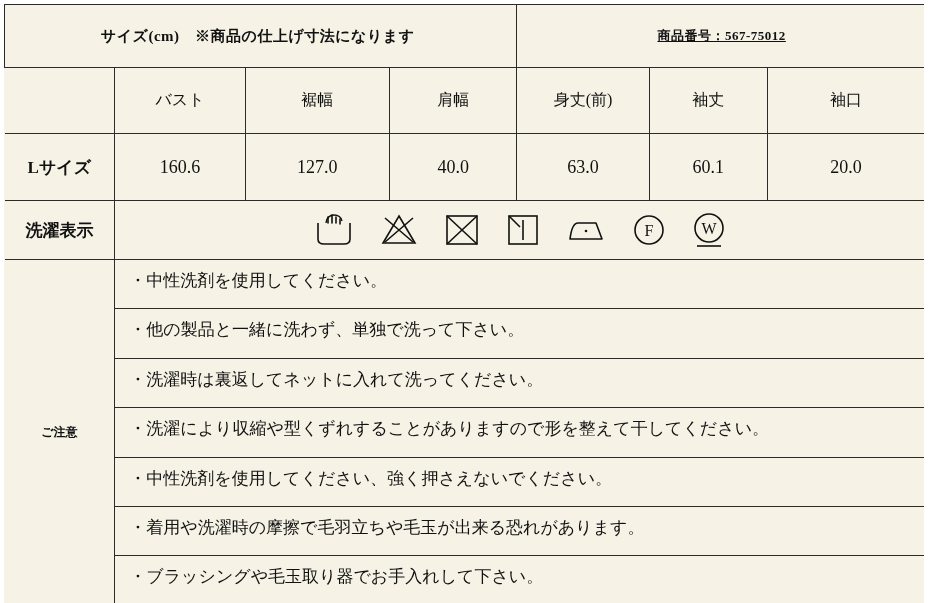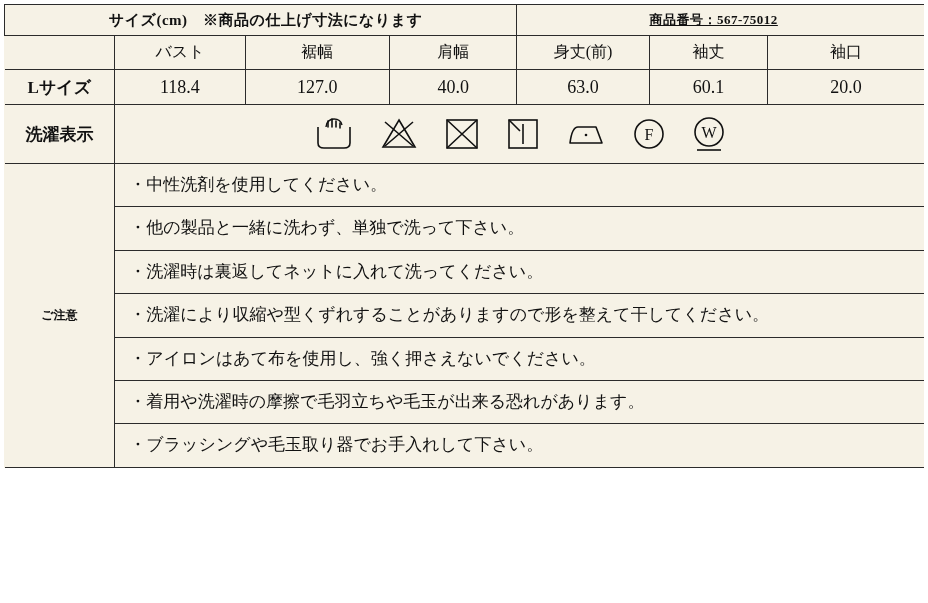--- a/index.html
+++ b/index.html
@@ -20,21 +20,21 @@
   }
   table.size-table {
     border-collapse: collapse;
     table-layout: fixed;
     width: 920px;
     margin: 4px 4px 0 4px;
     background: #f6f2e6;
   }
   table.size-table td, table.size-table th {
     border: 1px solid #2b2b2b;
-    padding: 0;
+    padding: 16px;
     vertical-align: middle;
     text-align: center;
     color: #111111;
     background: #f6f2e6;
   }
   
   .hdr-row td {
     height: 30px;
     border-left: none;
     border-right: none;
@@ -103,21 +103,21 @@
     text-align: left !important;
   }
   .notice-list {
     list-style: none;
     margin: 0;
     padding: 0;
   }
   .notice-list li {
     font-size: 17px;
     line-height: 1.2;
-    padding: 11px 0 11px 14px;
+    padding: 11px 0 17px 14px;
     border-bottom: 1px solid #2b2b2b;
     color: #111111;
     white-space: nowrap;
   }
   .notice-list li:last-child {
     border-bottom: none;
   }
   
   .edge-pad {
     border-right: none !important;
@@ -150,21 +150,21 @@
       <td>裾幅</td>
       <td>肩幅</td>
       <td>身丈(前)</td>
       <td>袖丈</td>
       <td class="edge-pad">袖口</td>
     </tr>
 
 
     <tr class="meas-row">
       <td class="row-label">Lサイズ</td>
-      <td>118.4</td>
+      <td>160.6</td>
       <td>127.0</td>
       <td>40.0</td>
       <td>63.0</td>
       <td>60.1</td>
       <td class="edge-pad">20.0</td>
     </tr>
 
     <tr class="care-row">
       <td class="row-label">洗濯表示</td>
       <td class="care-symbols-cell edge-pad" colspan="6">
@@ -226,21 +226,21 @@
     </tr>
 
     <tr class="notice-row">
       <td class="row-label">ご注意</td>
       <td class="notice-cell edge-pad" colspan="6">
         <ul class="notice-list">
           <li>・中性洗剤を使用してください。</li>
           <li>・他の製品と一緒に洗わず、単独で洗って下さい。</li>
           <li>・洗濯時は裏返してネットに入れて洗ってください。</li>
           <li>・洗濯により収縮や型くずれすることがありますので形を整えて干してください。</li>
-          <li>・アイロンはあて布を使用し、強く押さえないでください。</li>
+          <li>・中性洗剤を使用してください、強く押さえないでください。</li>
           <li>・着用や洗濯時の摩擦で毛羽立ちや毛玉が出来る恐れがあります。</li>
           <li>・ブラッシングや毛玉取り器でお手入れして下さい。</li>
         </ul>
       </td>
     </tr>
   </tbody>
     </table>
 </div>
 
 </body></html>

